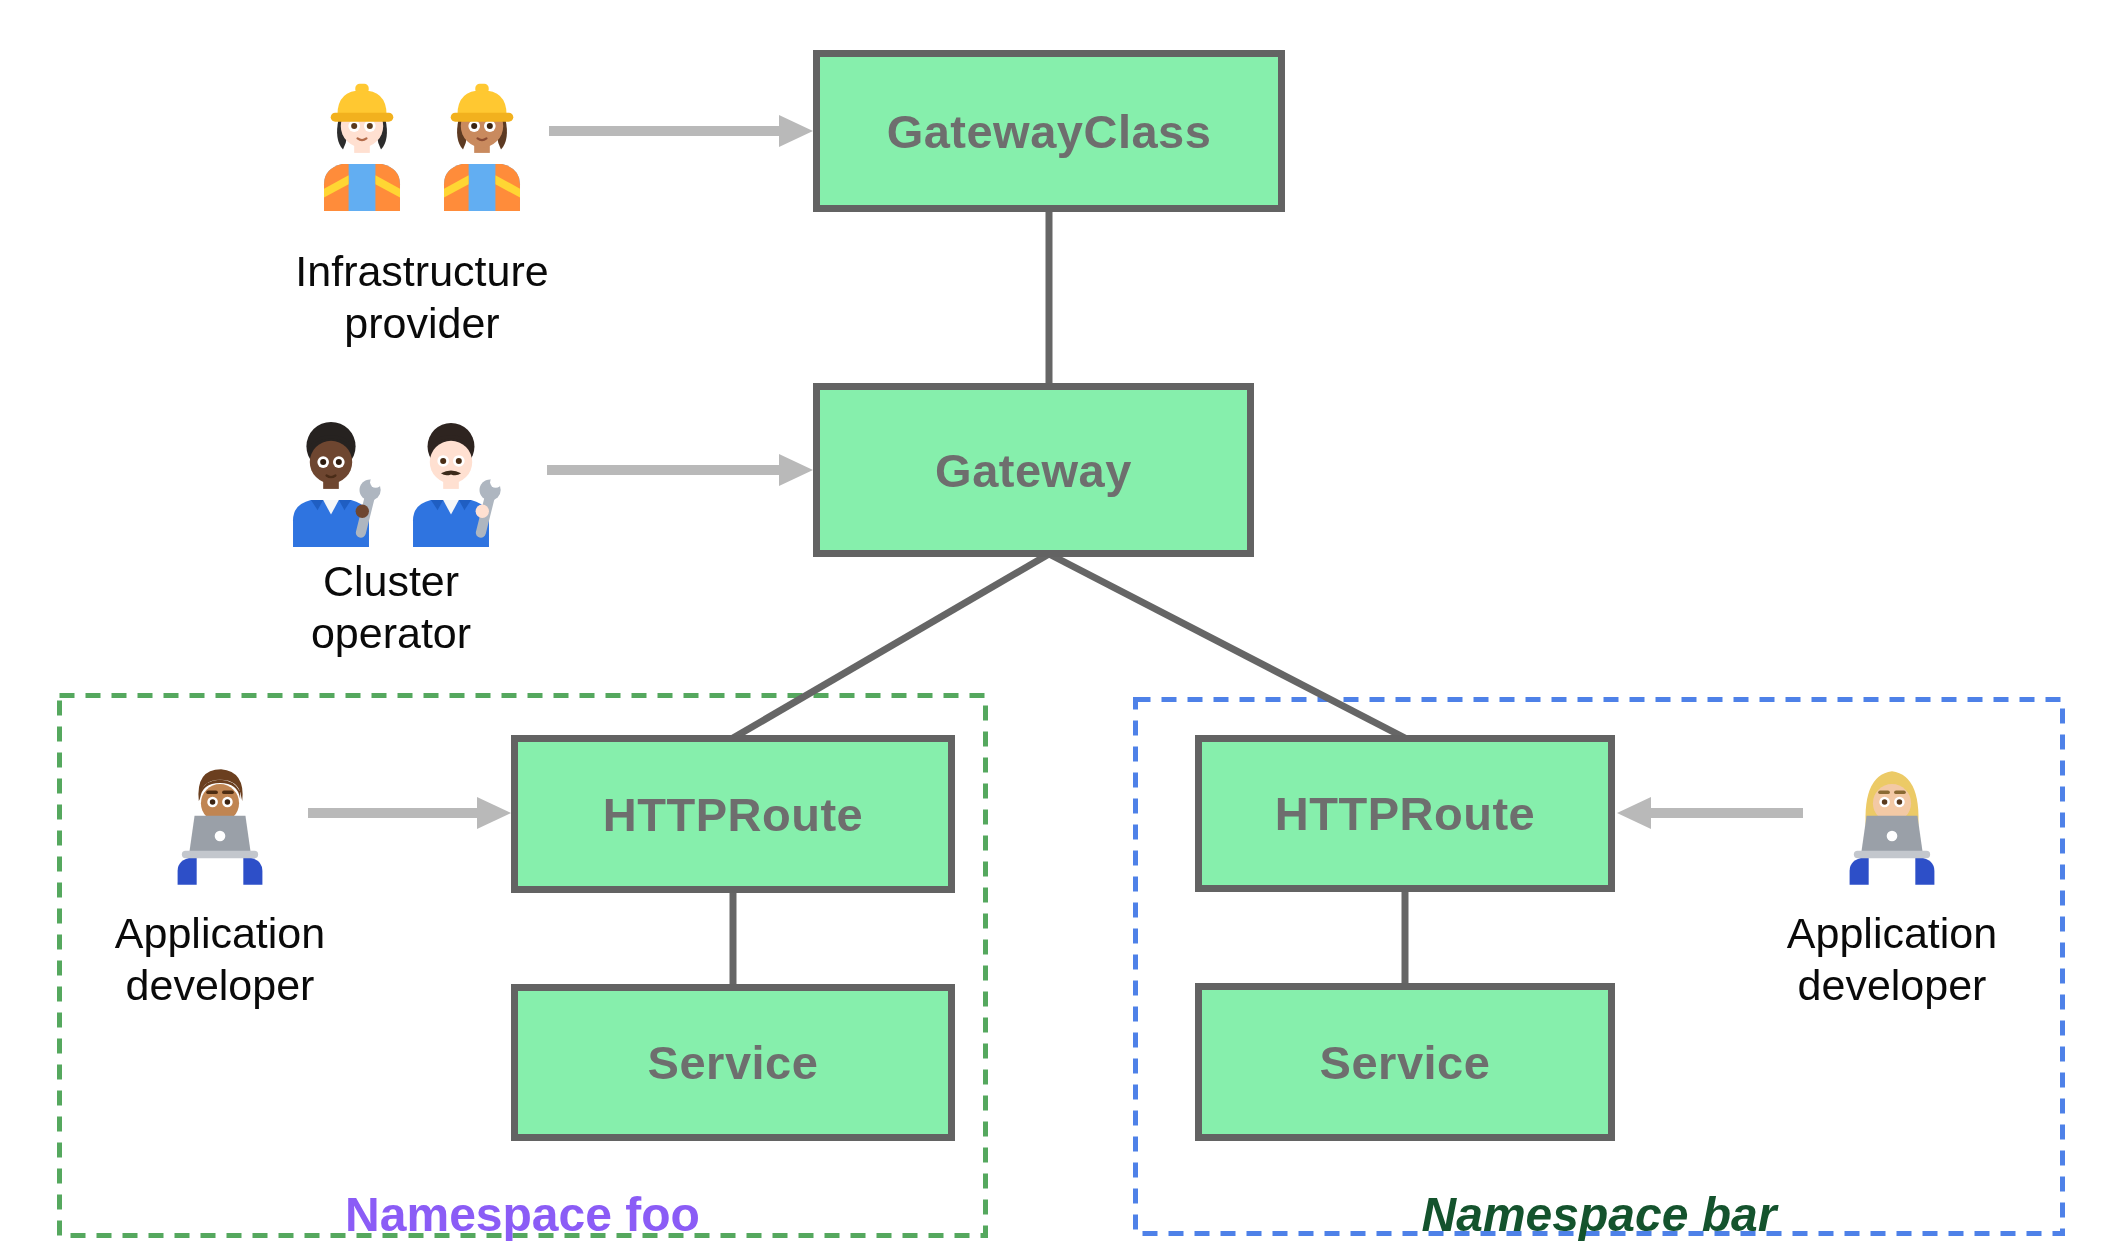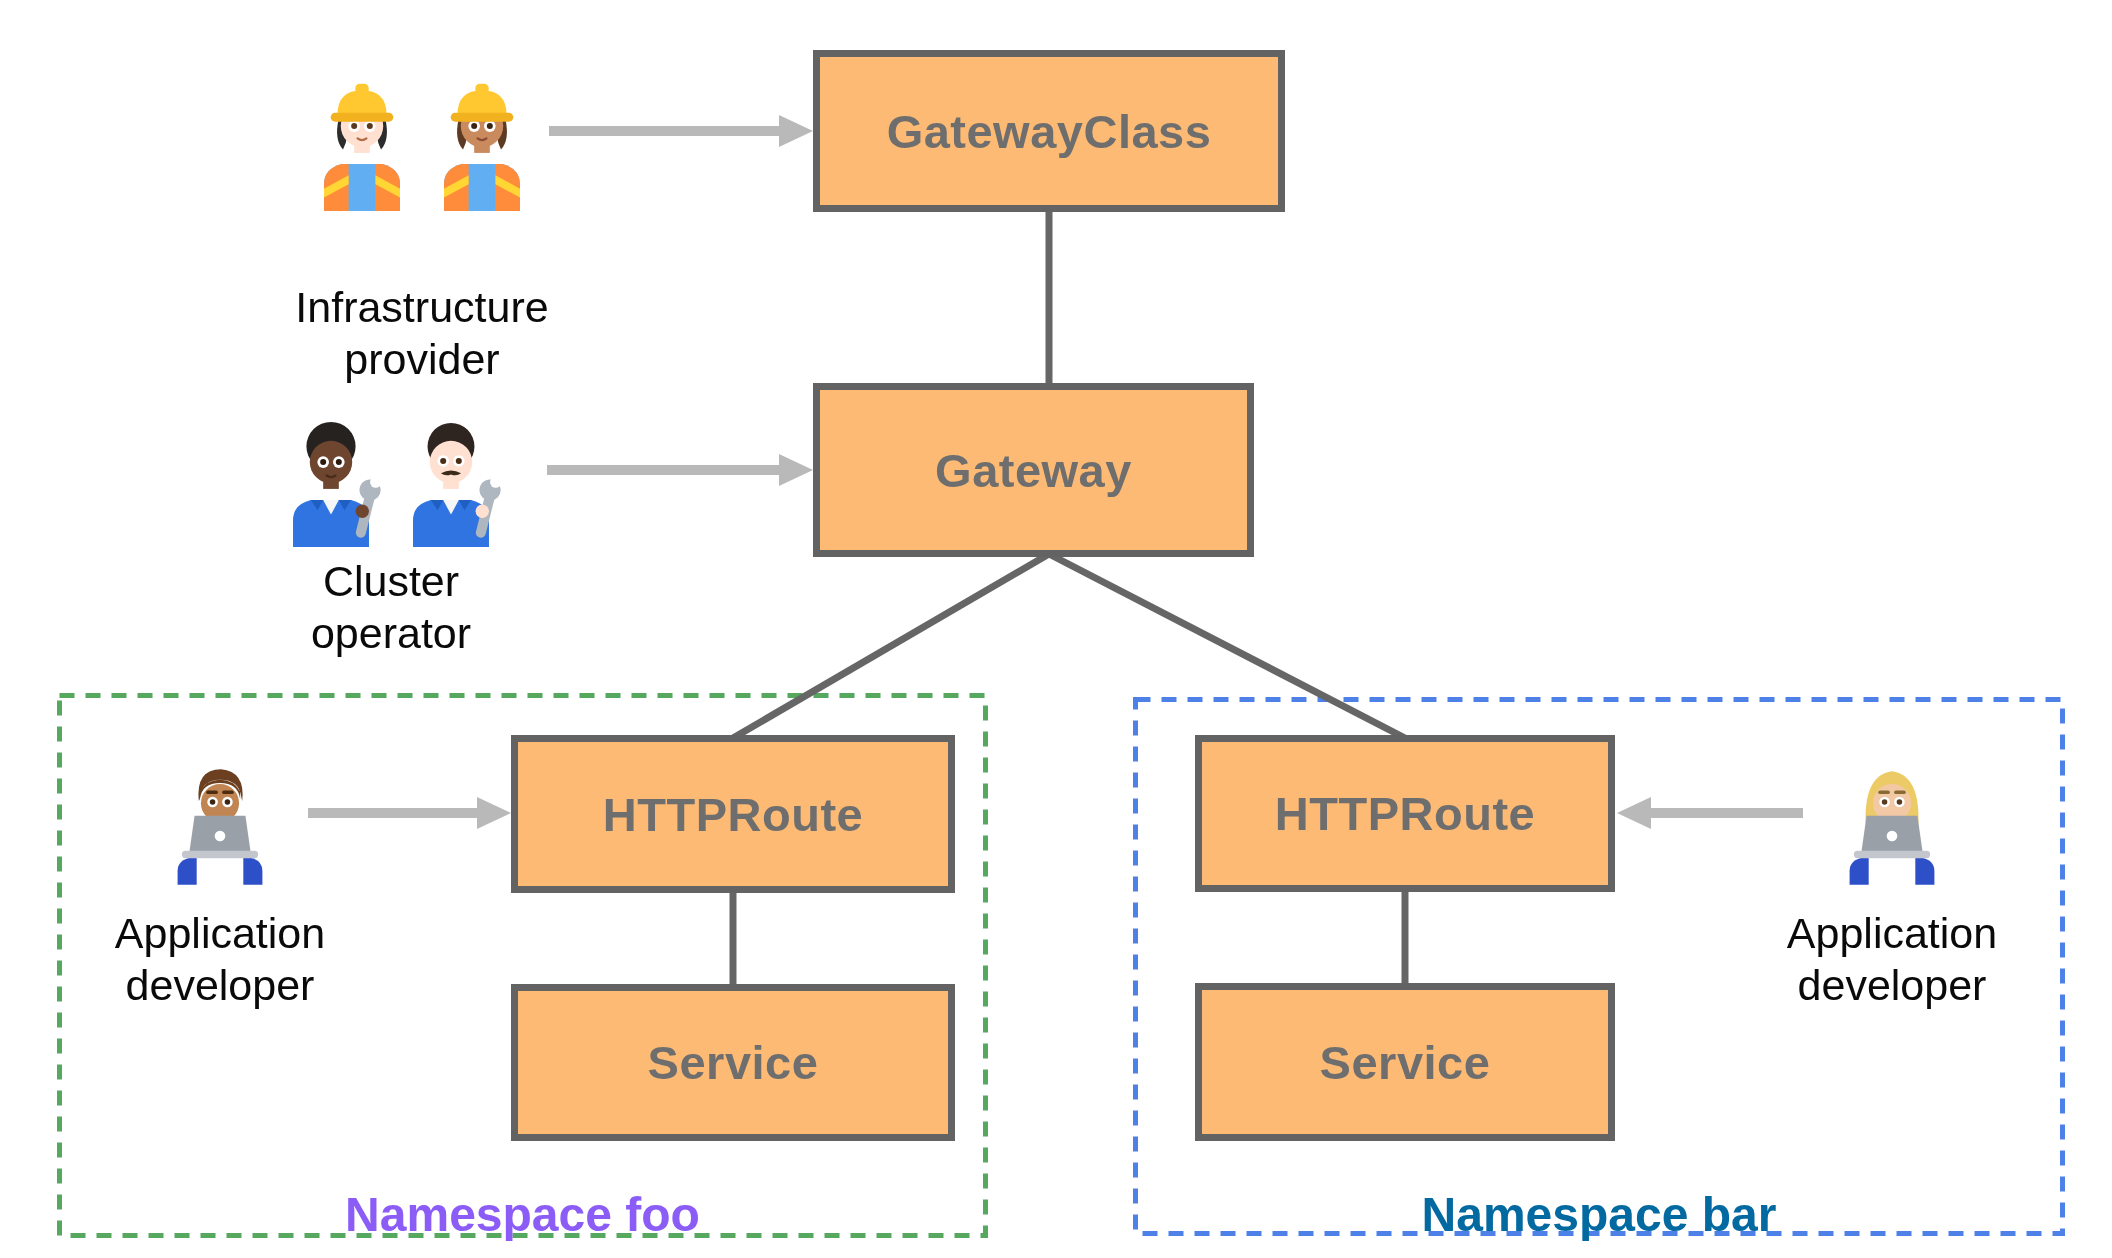--- a/index.html
+++ b/index.html
@@ -1,32 +1,32 @@
 <!DOCTYPE html>
 <html><head>
 <meta charset="utf-8">
 <style>
   html,body{margin:0;padding:0;background:#fff;}
   #stage{position:relative;width:2112px;height:1258px;background:#fff;overflow:hidden;
          font-family:"Liberation Sans",sans-serif;}
   #connector-layer{position:absolute;left:0;top:0;}
-  .box{position:absolute;box-sizing:border-box;border:7px solid #636363;background:#fdba74;
+  .box{position:absolute;box-sizing:border-box;border:7px solid #636363;background:#86efac;
        display:flex;align-items:center;justify-content:center;}
   .box .lbl{font-weight:bold;font-size:47px;color:#6e6e6e;letter-spacing:.5px;}
   .persona{position:absolute;display:flex;flex-direction:column;align-items:center;}
   .persona .icons{display:flex;align-items:flex-end;}
   .persona .plabel{font-size:43px;line-height:52px;color:#0a0a0a;text-align:center;
                    white-space:pre-line;}
   .pair .icons{gap:8px;}
   .pair .plabel{margin-top:34px;}
   .cluster-gap .plabel{margin-top:8px;}
   .single .plabel{margin-top:22px;}
   .ns-label{position:absolute;text-align:center;font-weight:bold;font-size:48px;line-height:50px;}
   .ns-label.green{color:#8b5cf6;}
-  .ns-label.blue{color:#0369a1;}
+  .ns-label.blue{color:#14532d;font-style:italic;}
 </style>
 </head>
 <body>
 
 <div id="stage">
 
   <svg id="connector-layer" width="2112" height="1258" viewBox="0 0 2112 1258">
 
     <rect x="59.5" y="695.5" width="926" height="540" fill="none" stroke="#55a85e" stroke-width="5" stroke-dasharray="15 11"></rect>
     <rect x="1135.5" y="699.5" width="927" height="534" fill="none" stroke="#4e81e8" stroke-width="5" stroke-dasharray="15 11"></rect>
@@ -67,21 +67,21 @@
   <div class="box" style="left:511px;top:984px;width:444px;height:157px;">
     <span class="lbl">Service</span>
   </div>
   <div class="box" style="left:1195px;top:735px;width:420px;height:157px;">
     <span class="lbl">HTTPRoute</span>
   </div>
   <div class="box" style="left:1195px;top:983px;width:420px;height:158px;">
     <span class="lbl">Service</span>
   </div>
 
-  <div class="persona pair" style="left:252px;top:68px;width:340px;gap:36px;">
+  <div class="persona pair" style="left:252px;top:68px;width:340px;">
     <div class="icons">
       <svg width="112" height="143" viewBox="0 0 100 128">
         <path d="M29,46 Q25,64 33,73 Q39,61 36,46 Z" fill="#2c2c2c"></path>
         <path d="M71,46 Q75,64 67,73 Q61,61 64,46 Z" fill="#2c2c2c"></path>
         <rect x="43" y="62" width="14" height="14" fill="#ffe0d1"></rect>
         <circle cx="50" cy="52" r="19" fill="#ffe0d1"></circle>
         <path d="M31,46 Q32,33 50,33 Q68,33 69,46 L69,40 Q64,30 50,30 Q36,30 31,40 Z" fill="#2c2c2c"></path>
         <circle cx="43" cy="52" r="5.2" fill="#fff"></circle>
           <circle cx="43" cy="52" r="2.7" fill="#5a3a1e"></circle>
         <circle cx="57" cy="52" r="5.2" fill="#fff"></circle>

